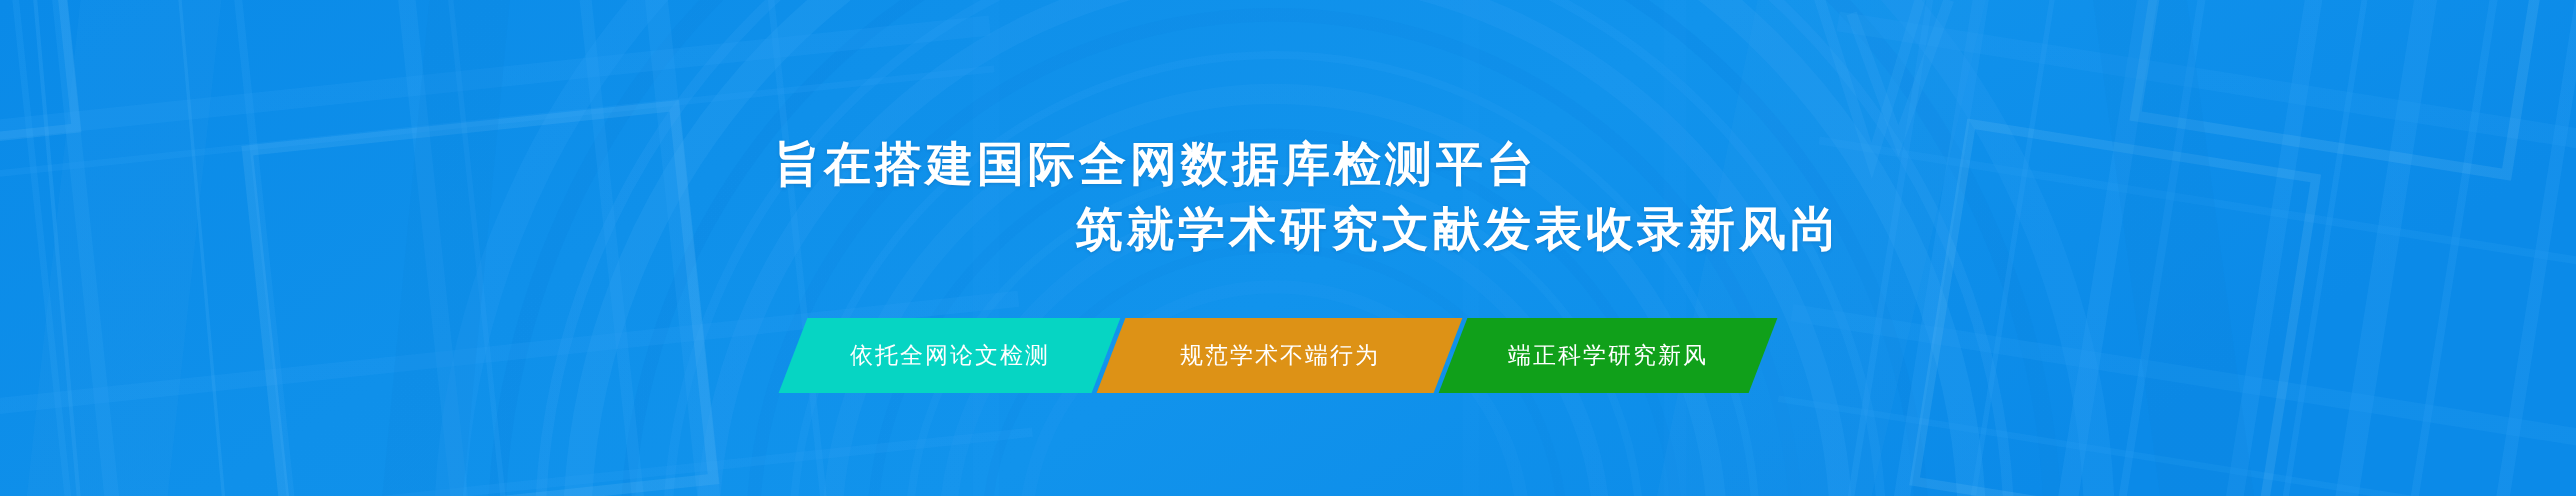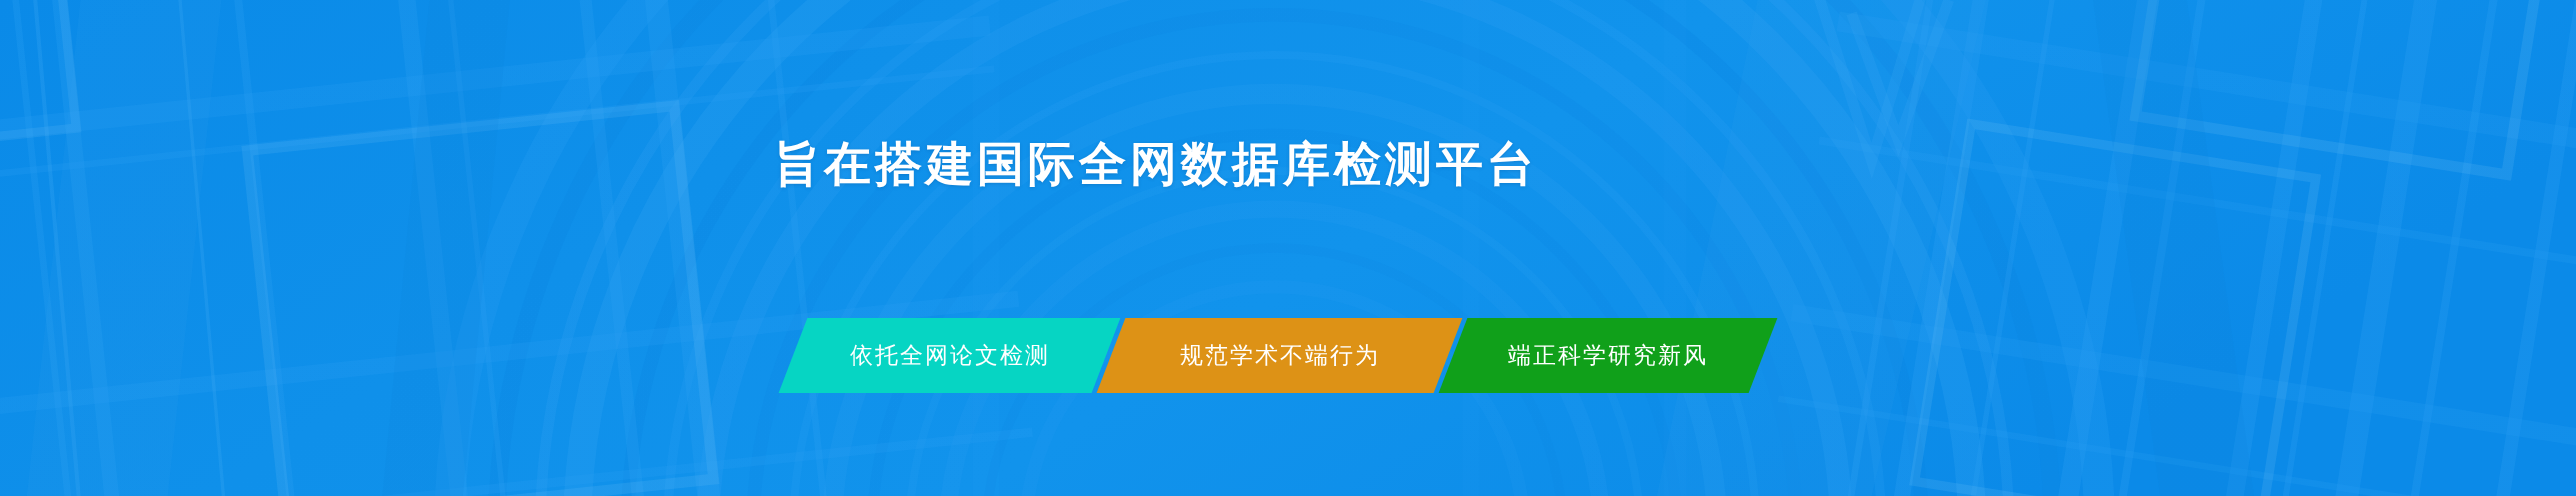--- a/index.html
+++ b/index.html
@@ -207,20 +207,21 @@
         <rect x="2180" y="0" width="26" height="740"></rect>
         <rect x="2480" y="0" width="34" height="740"></rect>
       </g>
 
       <rect x="0" y="0" width="3840" height="740" fill="url(#baseGrad)" opacity="0.05"></rect>
     </g>
   </svg>
 
   <div class="headline-wrap">
     <div class="headline" id="headline-line-1">旨在搭建国际全网数据库检测平台</div>
+    <div class="headline" id="headline-line-2">筑就学术研究文献发表收录新风尚</div>
   </div>
 
   <div class="ribbon">
     <div class="tag" id="tag-0" style="background: rgb(6, 213, 195);">
       <span>依托全网论文检测</span>
     </div>
     <div class="tag" id="tag-1" style="background: rgb(221, 146, 22);">
       <span>规范学术不端行为</span>
     </div>
     <div class="tag" id="tag-2" style="background: rgb(16, 160, 26);">

